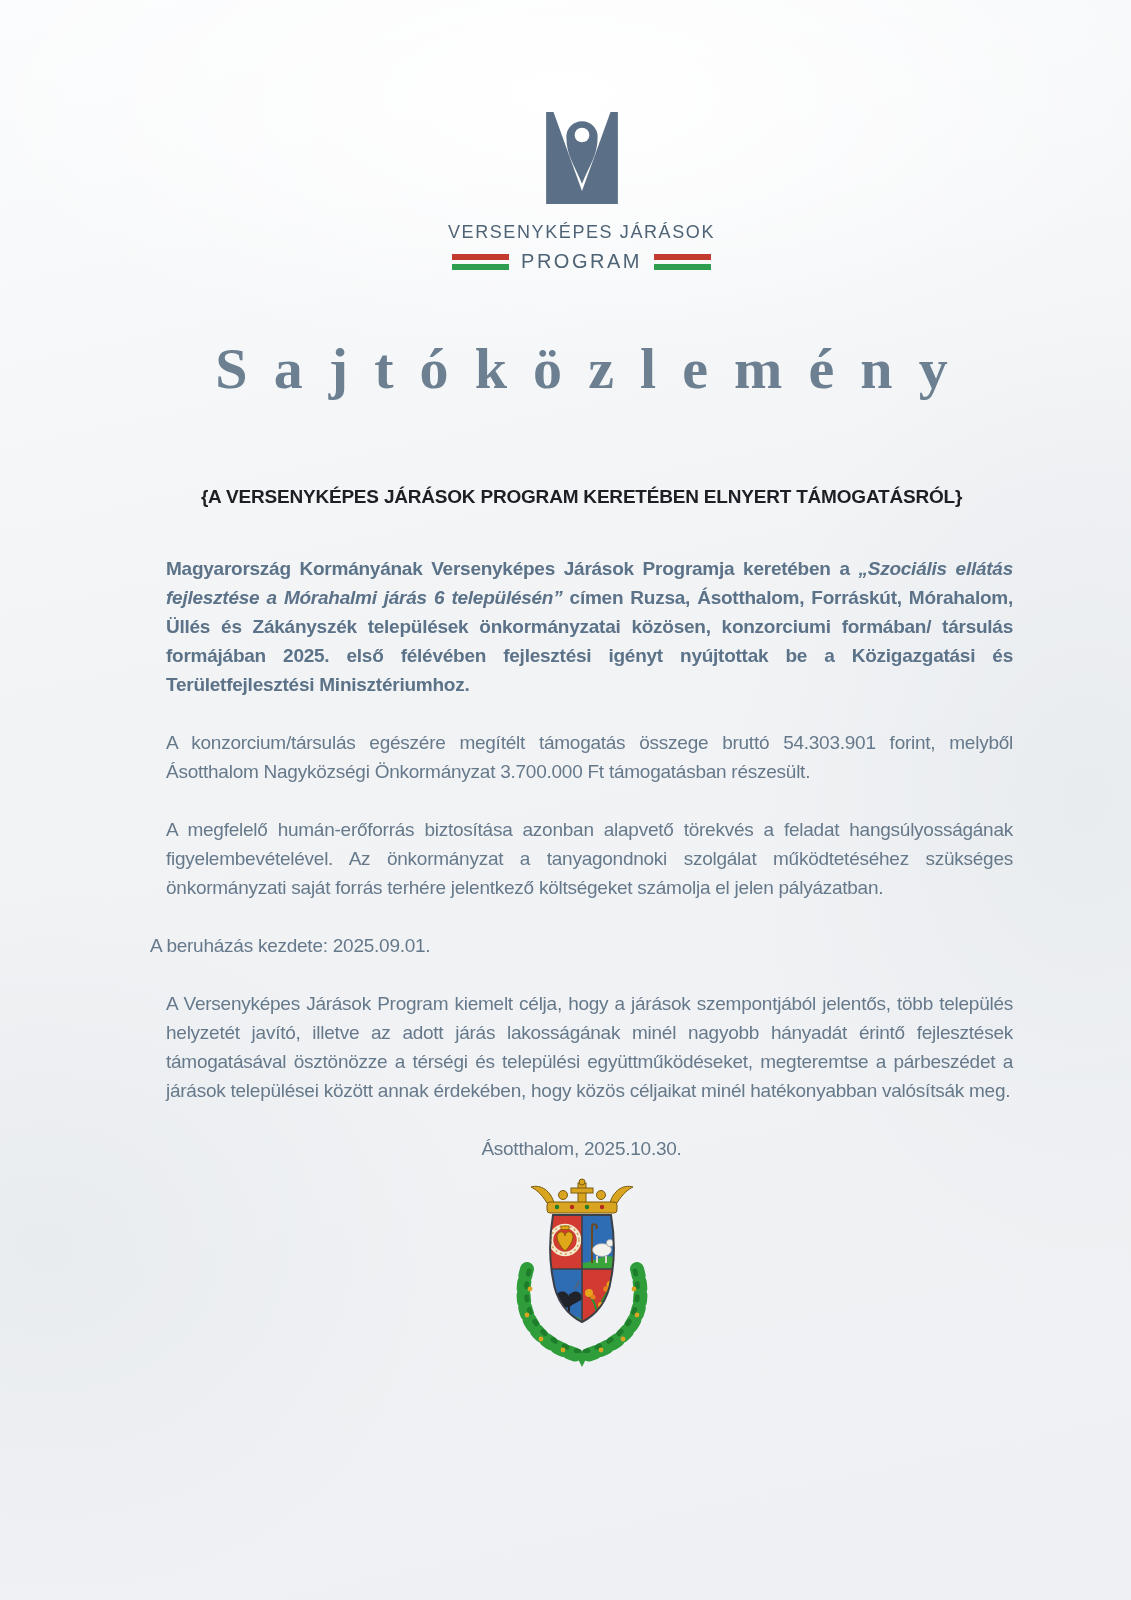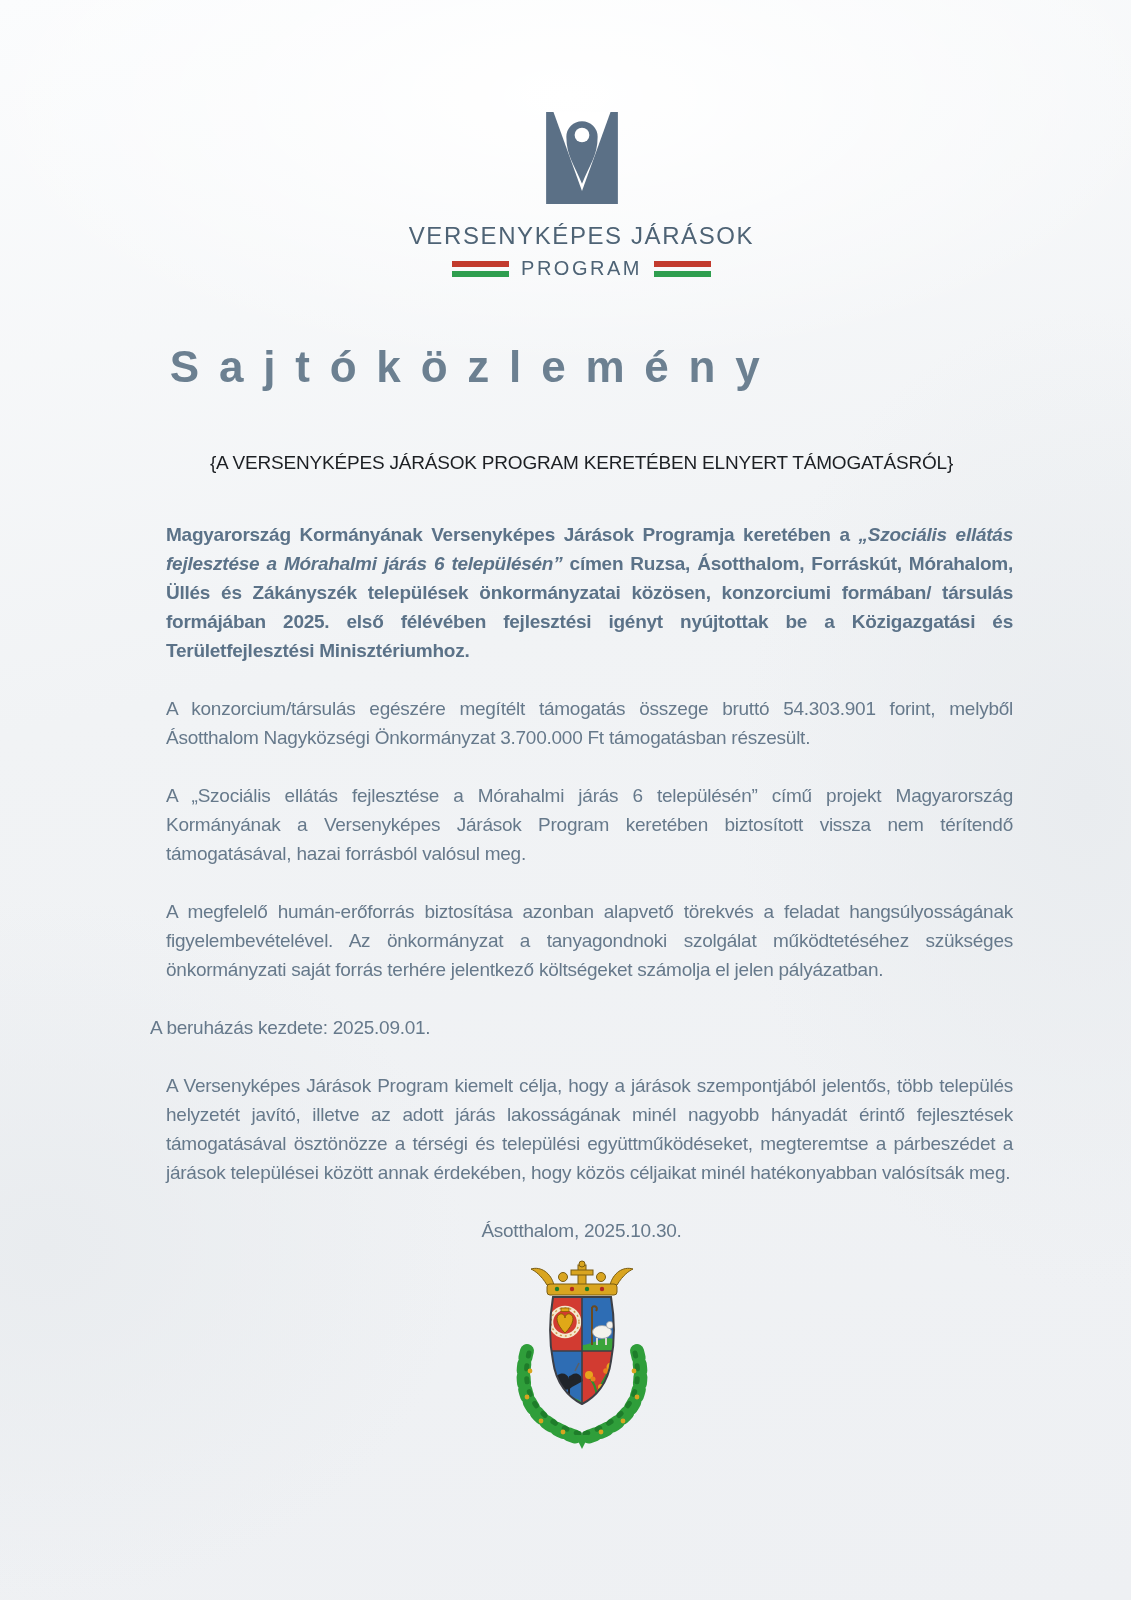--- a/index.html
+++ b/index.html
@@ -13,34 +13,34 @@
       radial-gradient(ellipse 950px 420px at 50% 6%, #ffffff 0%, rgba(255,255,255,0) 65%),
       radial-gradient(ellipse 500px 700px at 96% 50%, #e9ecef 0%, rgba(233,236,239,0) 70%),
       radial-gradient(ellipse 600px 500px at 4% 78%, #e9ecef 0%, rgba(233,236,239,0) 70%),
       linear-gradient(168deg, #fbfcfd 0%, #f1f3f5 40%, #eef0f3 100%);
   }
   .content{padding:0 118px 0 150px;}
 
   
   .logo-wrap{padding-top:112px;text-align:center;}
   .pin-svg{width:72px;height:92px;display:inline-block;}
-  .logo-name{margin-top:14px;font-size:24px;letter-spacing:1.6px;color:#4e6375;}
+  .logo-name{margin-top:14px;font-size:18px;letter-spacing:1.6px;color:#4e6375;}
   .logo-row{margin-top:7px;display:flex;justify-content:center;align-items:center;gap:12px;
             font-size:20px;letter-spacing:2.5px;color:#4e6375;}
   .flag{display:inline-flex;flex-direction:column;gap:4px;width:57px;}
   .flag .bar{display:block;height:6px;}
   .bar.red{background:#c23b2e;}
   .bar.green{background:#2f9e4f;}
 
   
-  .title{margin-top:62px;text-align:left;
-         font-family:Liberation Sans, sans-serif;font-weight:700;
-         font-size:44px;letter-spacing:0.45em;color:#6c8091;text-indent:0.45em;}
-  .subtitle{margin-top:60px;text-align:center;font-size:19px;color:#1c1f23;
-            letter-spacing:-0.2px;font-weight:400;}
+  .title{margin-top:62px;text-align:center;
+         font-family:Liberation Serif, serif;font-weight:700;
+         font-size:58px;letter-spacing:0.45em;color:#6c8091;text-indent:0.45em;}
+  .subtitle{margin-top:84px;text-align:center;font-size:19px;color:#1c1f23;
+            letter-spacing:-0.2px;font-weight:700;}
 
   
   .body{margin-top:46px;font-size:19px;line-height:29px;color:#66798b;letter-spacing:-0.25px;}
   .body p{margin:0 0 29px 16px;}
   .p-bold{font-weight:700;color:#5b7288;}
   .just{text-align:justify;}
   .dates{margin-bottom:29px;margin-top:29px;}
   .dates p{margin:0;}
   .signoff{text-align:center;margin-top:8px;color:#66798b;font-size:19px;}
 
@@ -77,21 +77,20 @@
 
     <div class="title">Sajtóközlemény</div>
 
     <div class="subtitle">{A VERSENYKÉPES JÁRÁSOK PROGRAM KERETÉBEN ELNYERT TÁMOGATÁSRÓL}</div>
 
     <div class="body">
       <p class="p-bold just"><span>Magyarország Kormányának Versenyképes Járások Programja keretében a </span><em>„Szociális ellátás fejlesztése a Mórahalmi járás 6 településén”</em><span> címen Ruzsa, Ásotthalom, Forráskút, Mórahalom, Üllés és Zákányszék települések önkormányzatai közösen, konzorciumi formában/ társulás formájában 2025. első félévében fejlesztési igényt nyújtottak be a Közigazgatási és Területfejlesztési Minisztériumhoz.</span></p>
 
       <p class="just">A konzorcium/társulás egészére megítélt támogatás összege bruttó 54.303.901 forint, melyből Ásotthalom Nagyközségi Önkormányzat 3.700.000 Ft támogatásban részesült.</p>
 
-      <p class="just">A „Szociális ellátás fejlesztése a Mórahalmi járás 6 településén” című projekt Magyarország Kormányának a Versenyképes Járások Program keretében biztosított vissza nem térítendő támogatásával, hazai forrásból valósul meg.</p>
 
 
       <p class="just">A megfelelő humán-erőforrás biztosítása azonban alapvető törekvés a feladat hangsúlyosságának figyelembevételével. Az önkormányzat a tanyagondnoki szolgálat működtetéséhez szükséges önkormányzati saját forrás terhére jelentkező költségeket számolja el jelen pályázatban.</p>
 
       <div class="dates">
         <p>A beruházás kezdete: 2025.09.01.</p>
       </div>
 
       <p class="just">A Versenyképes Járások Program kiemelt célja, hogy a járások szempontjából jelentős, több település helyzetét javító, illetve az adott járás lakosságának minél nagyobb hányadát érintő fejlesztések támogatásával ösztönözze a térségi és települési együttműködéseket, megteremtse a párbeszédet a járások települései között annak érdekében, hogy közös céljaikat minél hatékonyabban valósítsák meg.</p>
 

